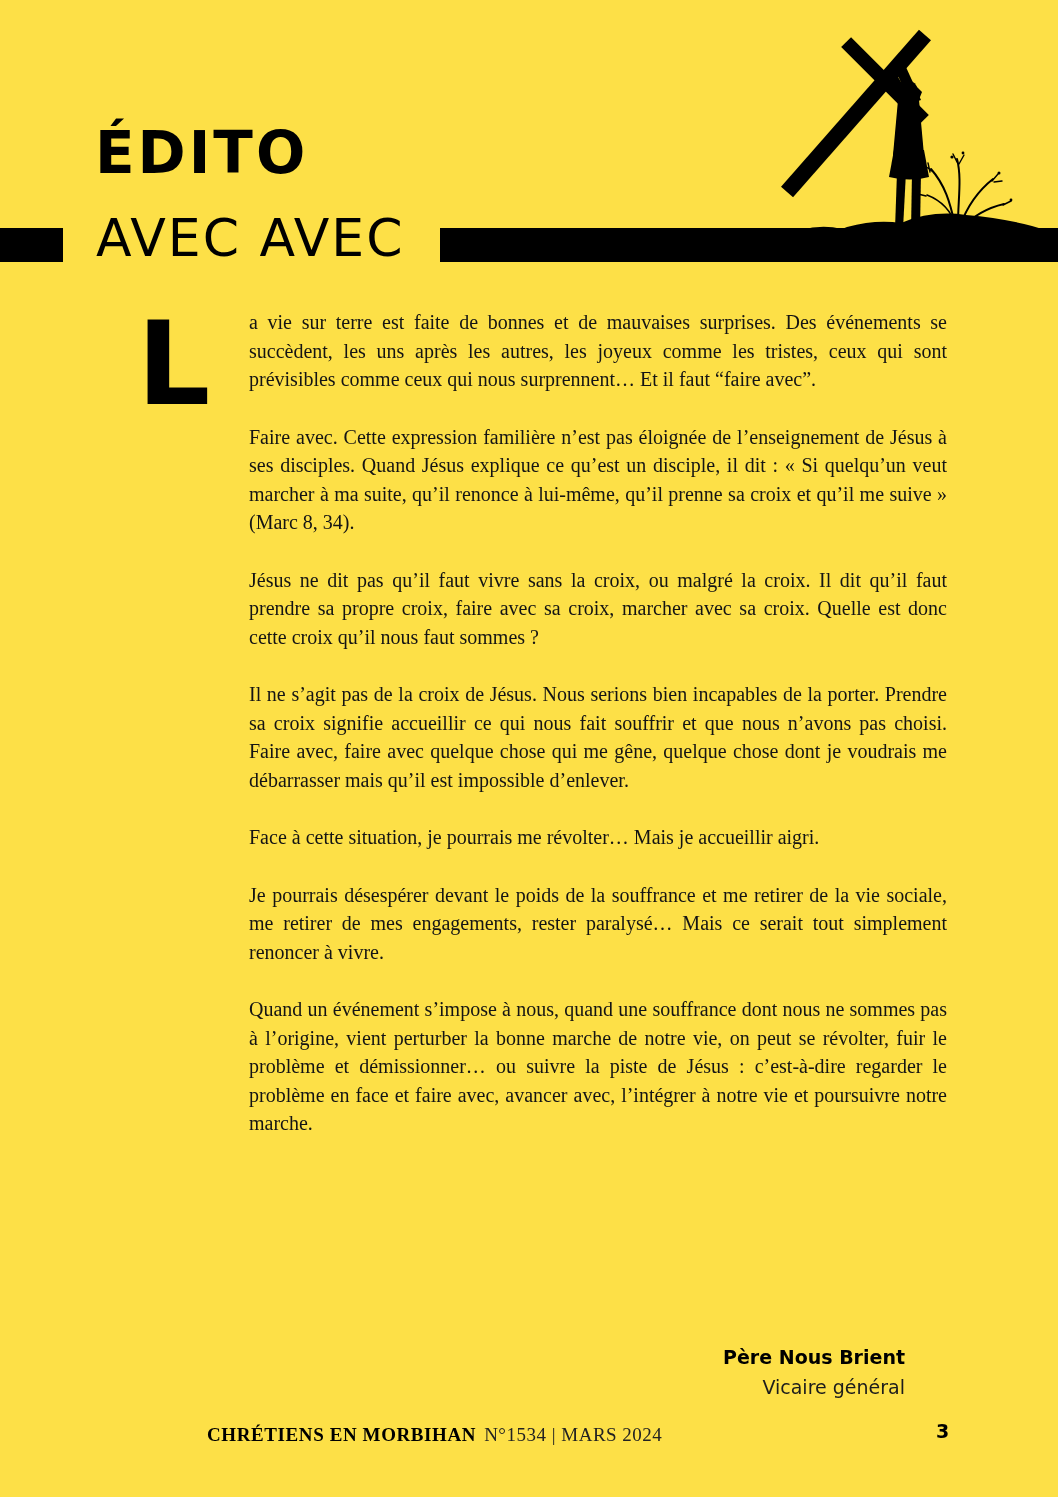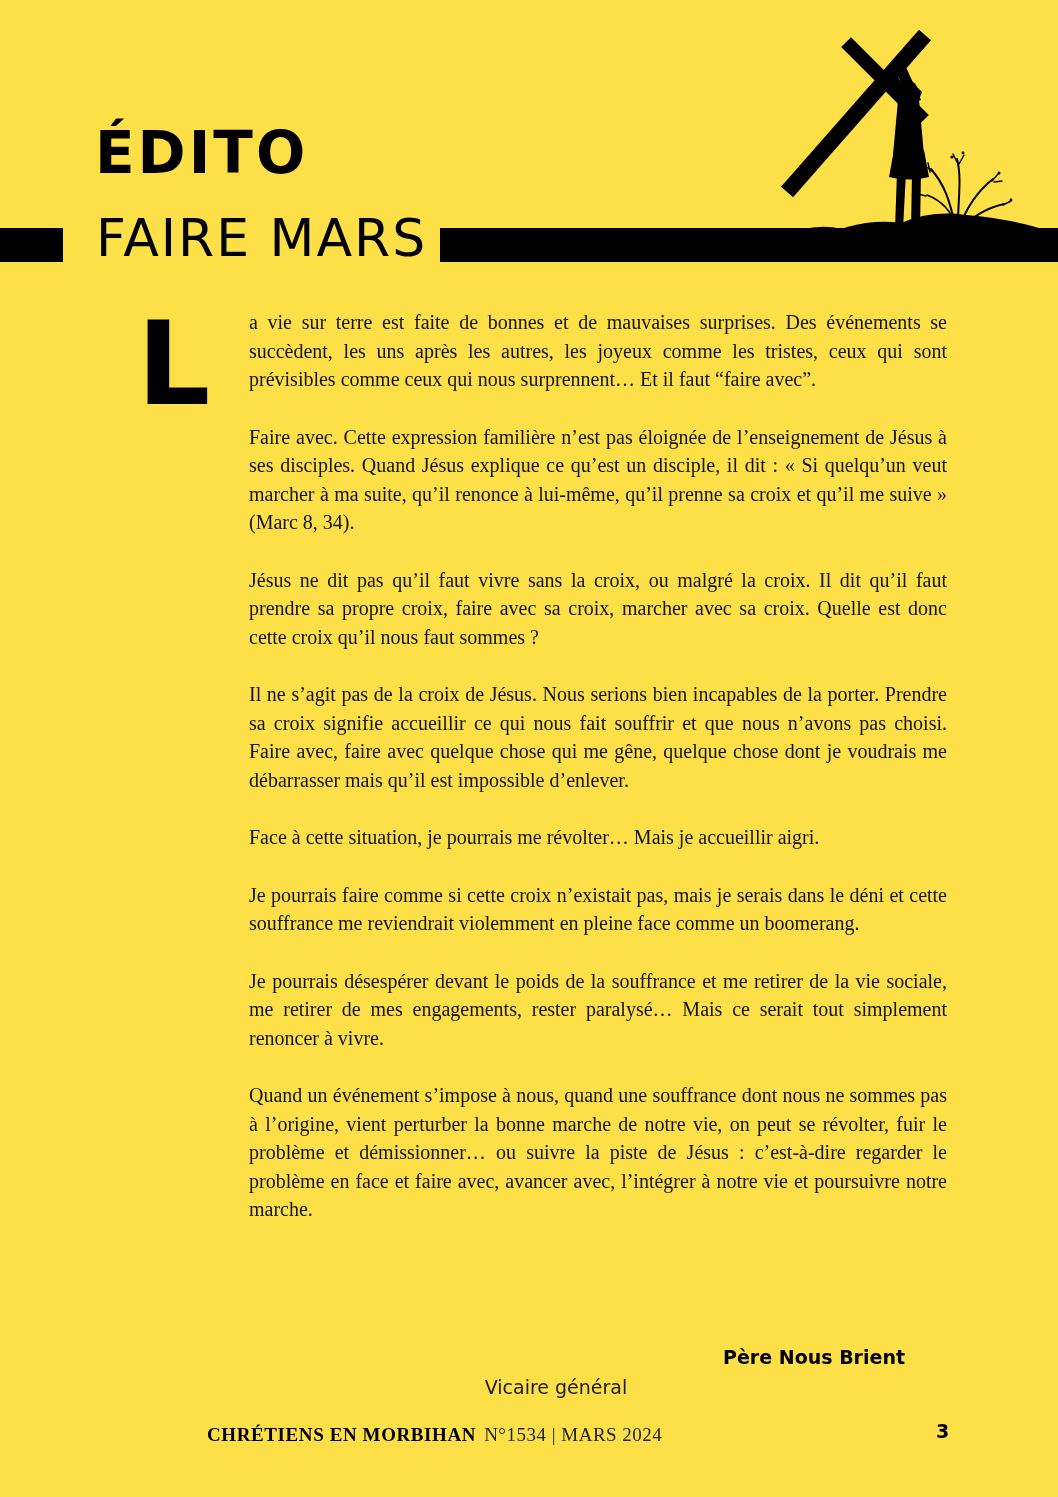--- a/index.html
+++ b/index.html
@@ -46,21 +46,21 @@
   }
   
   .sig-name {
     position:absolute; left:207px; top:1346px; width:698px;
     text-align:right;
     font-family:"DejaVu Sans", sans-serif;
     font-weight:bold; font-size:19px; color:#000;
   }
   .sig-role {
     position:absolute; left:207px; top:1376px; width:698px;
-    text-align:center;
+    text-align:right;
     font-family:"DejaVu Sans", sans-serif;
     font-size:19px; color:#1c1c1c;
   }
   
   .footer-line {
     position:absolute; left:207px; top:1424px; width:673px;
     white-space:nowrap;
     font-family:Liberation Serif, serif;
     font-size:19px; color:#111;
   }
@@ -71,21 +71,21 @@
     font-family:"DejaVu Sans", sans-serif;
     font-weight:bold; font-size:19px; color:#000;
   }
 </style>
 </head>
 <body>
 
 <div class="page">
 
   <div class="kicker">ÉDITO</div>
-  <div class="title">FAIRE MARS</div>
+  <div class="title">AVEC AVEC</div>
   <div class="bar bar-left"></div>
   <div class="bar bar-right"></div>
 
   <svg class="illustration" viewBox="0 0 358 250" xmlns="http://www.w3.org/2000/svg" aria-hidden="true">
     <g fill="#000" stroke="none">
 
       <rect x="51.5" y="95.5" width="209" height="16" transform="rotate(-48.7 156 103.5)"></rect>
 
       <rect x="130" y="64" width="110" height="14" transform="rotate(45 185 71)"></rect>
 
@@ -124,21 +124,20 @@
   </svg>
 
   <div class="dropcap">L</div>
 
   <div class="article">
     <p>a vie sur terre est faite de bonnes et de mauvaises surprises. Des événements se succèdent, les uns après les autres, les joyeux comme les tristes, ceux qui sont prévisibles comme ceux qui nous surprennent… Et il faut “faire avec”.</p>
     <p>Faire avec. Cette expression familière n’est pas éloignée de l’enseignement de Jésus à ses disciples. Quand Jésus explique ce qu’est un disciple, il dit : « Si quelqu’un veut marcher à ma suite, qu’il renonce à lui-même, qu’il prenne sa croix et qu’il me suive » (Marc 8, 34).</p>
     <p>Jésus ne dit pas qu’il faut vivre sans la croix, ou malgré la croix. Il dit qu’il faut prendre sa propre croix, faire avec sa croix, marcher avec sa croix. Quelle est donc cette croix qu’il nous faut sommes ?</p>
     <p>Il ne s’agit pas de la croix de Jésus. Nous serions bien incapables de la porter. Prendre sa croix signifie accueillir ce qui nous fait souffrir et que nous n’avons pas choisi. Faire avec, faire avec quelque chose qui me gêne, quelque chose dont je voudrais me débarrasser mais qu’il est impossible d’enlever.</p>
     <p>Face à cette situation, je pourrais me révolter… Mais je accueillir aigri.</p>
-    <p>Je pourrais faire comme si cette croix n’existait pas, mais je serais dans le déni et cette souffrance me reviendrait violemment en pleine face comme un boomerang.</p>
     <p>Je pourrais désespérer devant le poids de la souffrance et me retirer de la vie sociale, me retirer de mes engagements, rester paralysé… Mais ce serait tout simplement renoncer à vivre.</p>
     <p>Quand un événement s’impose à nous, quand une souffrance dont nous ne sommes pas à l’origine, vient perturber la bonne marche de notre vie, on peut se révolter, fuir le problème et démissionner… ou suivre la piste de Jésus : c’est-à-dire regarder le problème en face et faire avec, avancer avec, l’intégrer à notre vie et poursuivre notre marche.</p>
   </div>
 
   <div class="sig-name">Père Nous Brient</div>
   <div class="sig-role">Vicaire général</div>
 
   <div class="footer-line">
     <span class="mag">CHRÉTIENS EN MORBIHAN</span><span class="issue">N°1534 | MARS 2024</span>
   </div>

